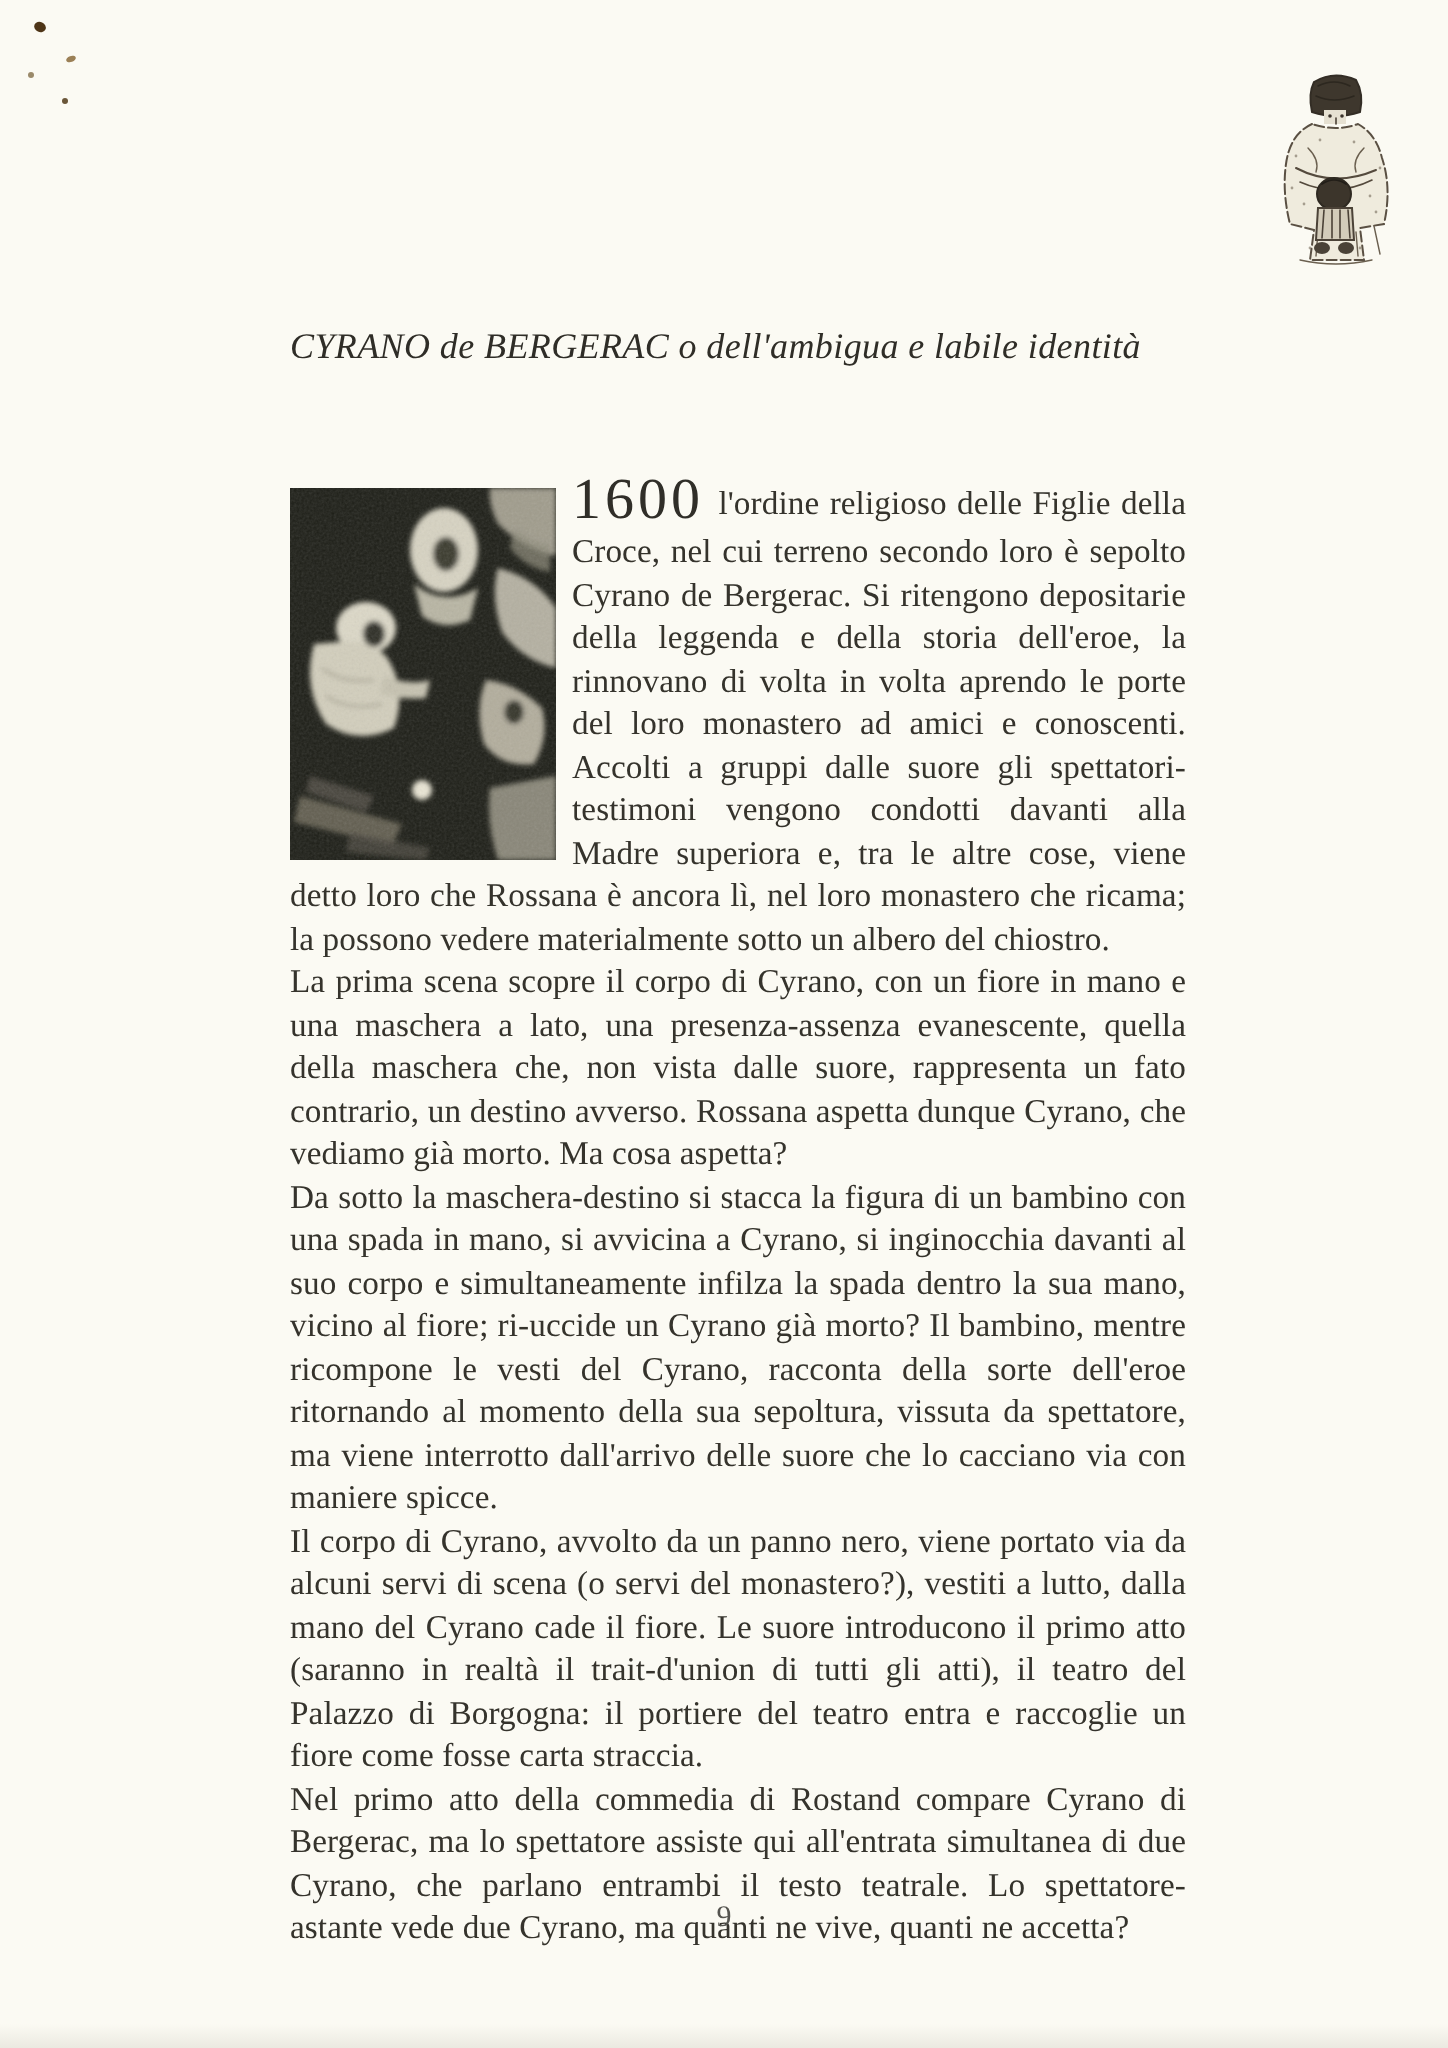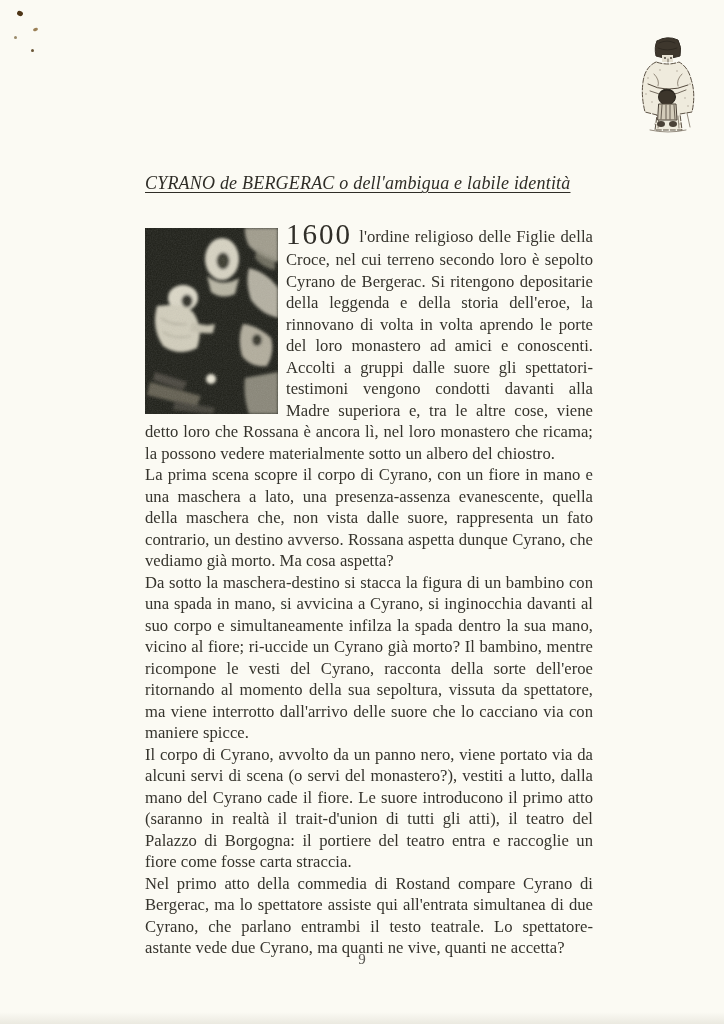--- a/index.html
+++ b/index.html
@@ -16,32 +16,31 @@
   
   .speck { position: absolute; border-radius: 50%; }
   .speck.s1 { left: 17px; top: 11px; width: 6px; height: 5px; background: #4e3517; transform: rotate(25deg); }
   .speck.s2 { left: 33px; top: 28px; width: 5px; height: 3px; background: #8a6a3a; opacity: .85; transform: rotate(-20deg); }
   .speck.s3 { left: 14px; top: 36px; width: 3px; height: 3px; background: #9a8a6a; }
   .speck.s4 { left: 31px; top: 49px; width: 3px; height: 3px; background: #6a5638; }
 
   .illustration { position: absolute; left: 630px; top: 34px; width: 76px; height: 102px; }
 
   .title {
-    position: absolute; left: 145px; top: 173px; width: 448px;
+    position: absolute; left: 145px; top: 163px; width: 448px;
     margin: 0;
     font-size: 18px; font-weight: normal; font-style: italic;
     letter-spacing: 0.2px; color: #2f2d27;
-    text-decoration: underline;
     text-underline-offset: 3px;
     text-decoration-thickness: 1.3px;
     white-space: nowrap;
   }
 
   .article {
-    position: absolute; left: 145px; top: 220px; width: 448px;
+    position: absolute; left: 145px; top: 236px; width: 448px;
     text-align: justify;
     font-size: 16.6px; line-height: 21.5px;
     letter-spacing: 0.05px;
   }
   .article p { margin: 0; }
 
   .photo {
     float: left;
     width: 133px; height: 186px;
     margin: 8px 8px 2px 0;

